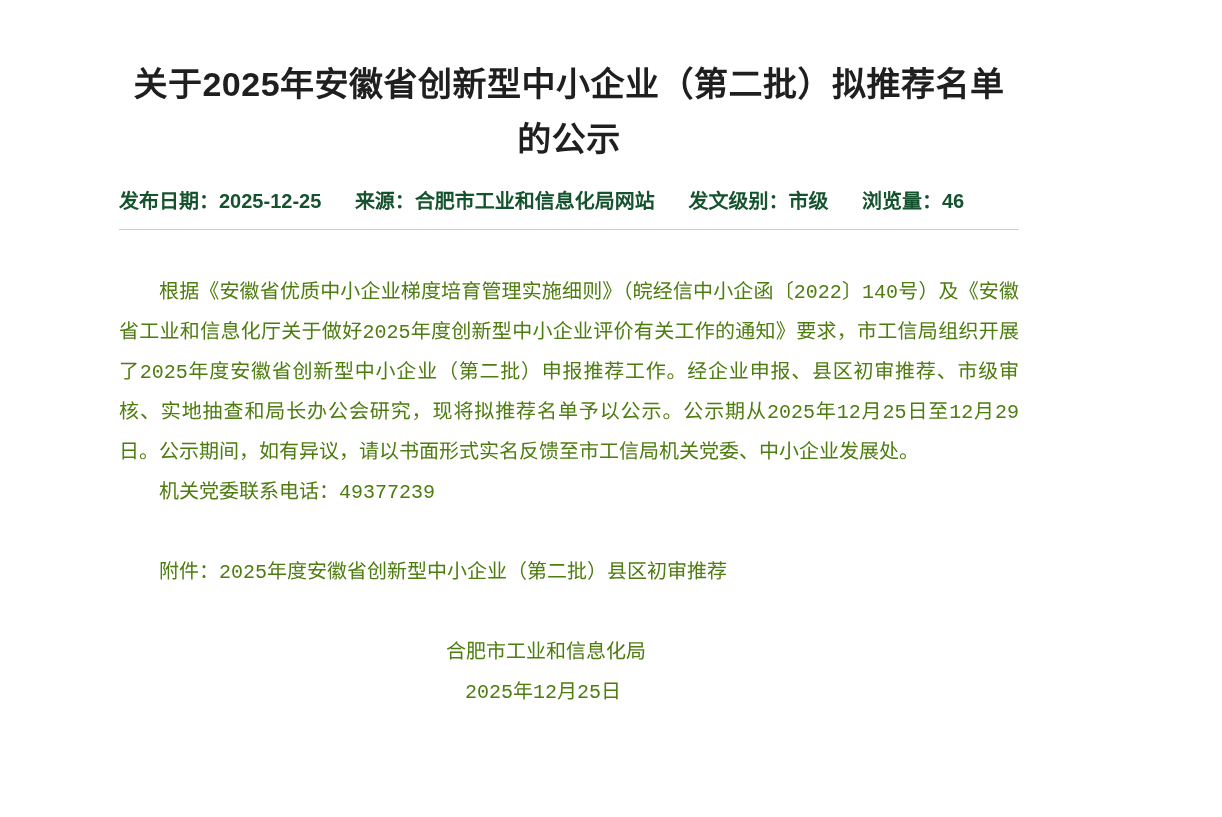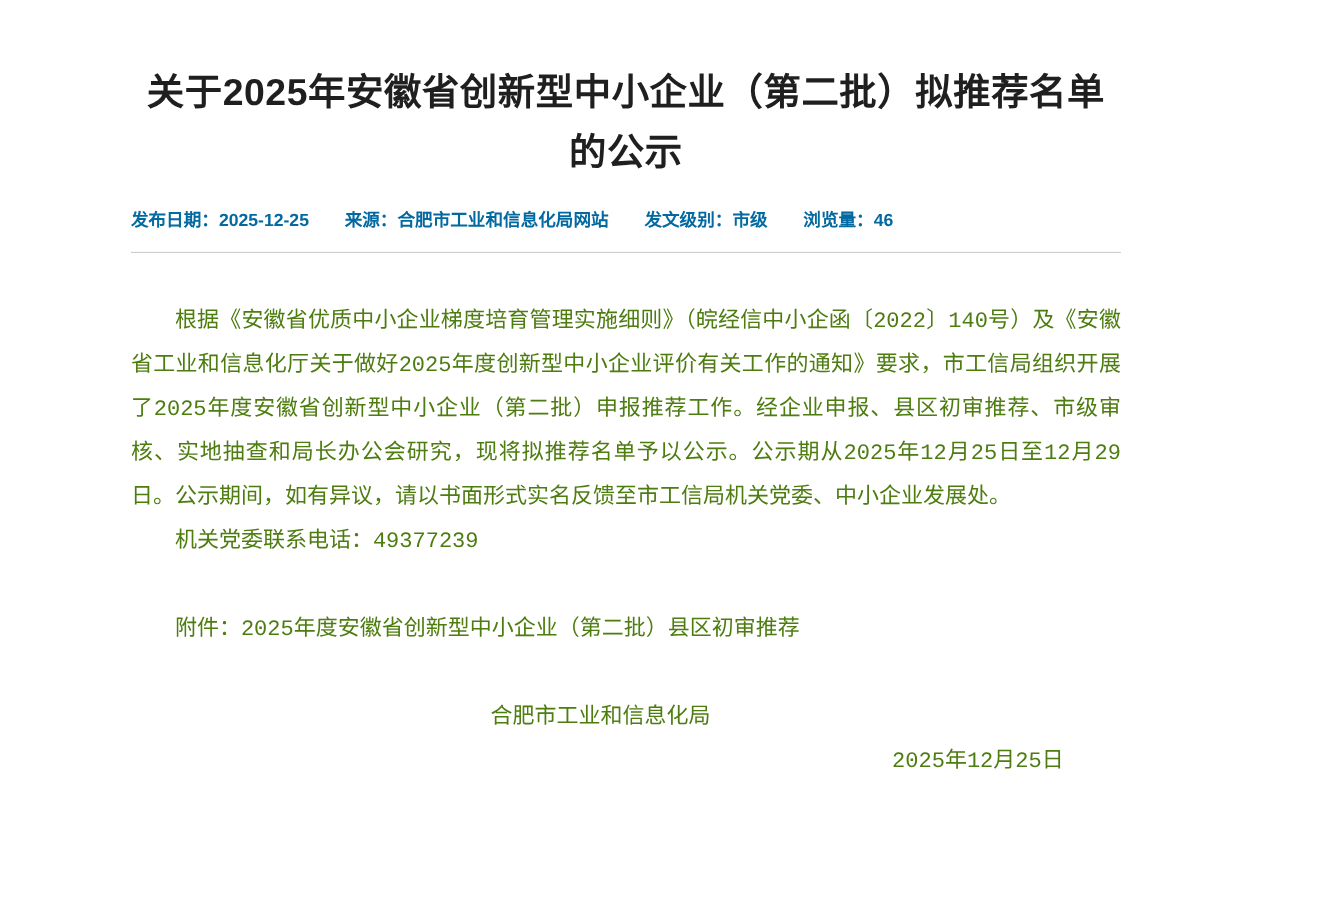--- a/index.html
+++ b/index.html
@@ -19,24 +19,24 @@
     font-family: "Liberation Sans", sans-serif;
     font-size: 34px;
     line-height: 55px;
     font-weight: 700;
     color: #1f1f1f;
     text-align: center;
     letter-spacing: 0.5px;
   }
   .meta-bar {
     margin-top: 26px;
-    font-size: 16px;
+    font-size: 20px;
     line-height: 16px;
     font-weight: 700;
-    color: #0369a1;
+    color: #14532d;
     white-space: nowrap;
   }
   .meta-item { margin-right: 28px; }
   .meta-item:last-child { margin-right: 0; }
   .divider {
     margin-top: 20px;
     border: none;
     border-top: 1px solid #cccccc;
     height: 0;
     width: 900px;
@@ -51,21 +51,21 @@
   }
   .content p { margin: 0; }
   .indent { text-indent: 2em; }
   .spacer-line { height: 40px; }
   .sig-org {
     text-align: center;
     padding-right: 46px;
     text-indent: 0;
   }
   .sig-date {
-    text-align: right;
+    text-align: center;
     padding-right: 52px;
     text-indent: 0;
   }
 </style>
 </head>
 <body>
 
 <div class="article">
 
   <h1 class="article-title">关于2025年安徽省创新型中小企业（第二批）拟推荐名单的公示</h1>

